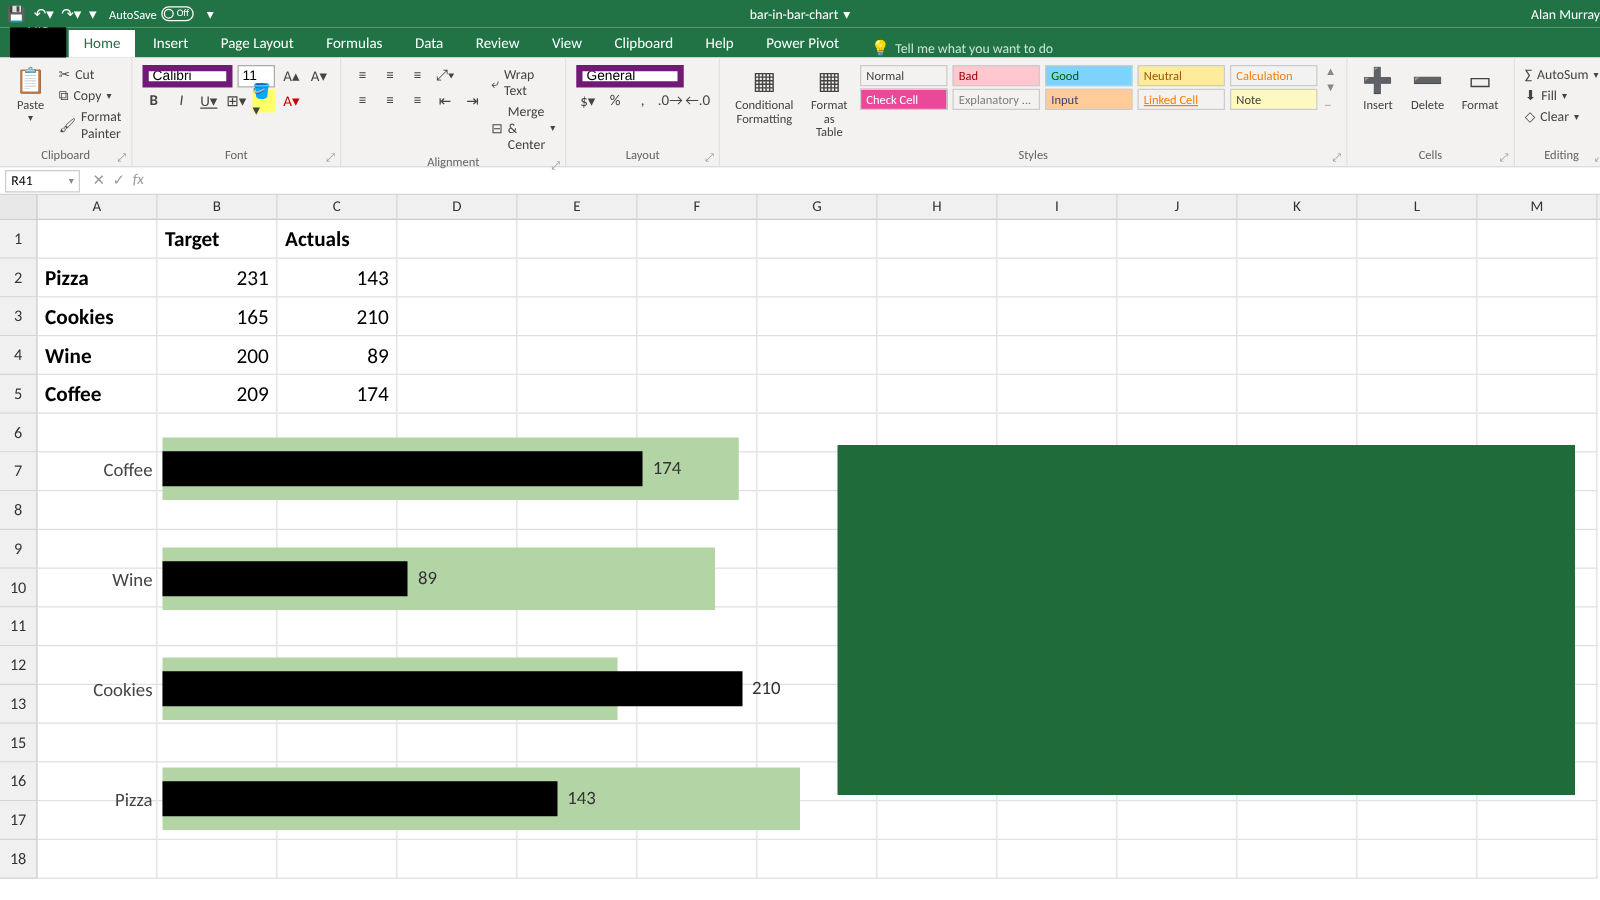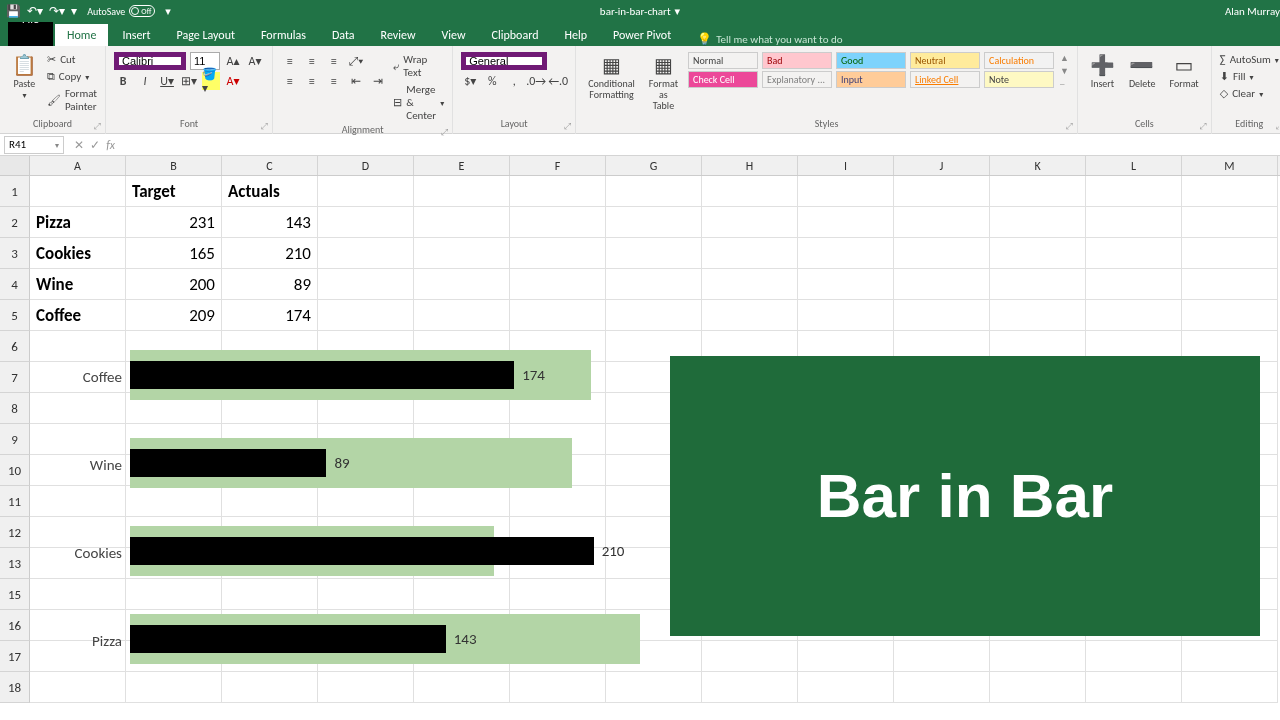--- a/index.html
+++ b/index.html
@@ -609,15 +609,14 @@
       </div>
       <div class="chart-row">
         <div class="chart-label">Pizza</div>
         <div class="bar-outer" style="left: 0px; width: 510px;"></div>
         <div class="bar-inner" style="left: 0px; width: 315.714px;"></div>
         <div class="bar-val" style="left: 323.714px;">143</div>
       </div>
     </div>
 
   <div class="overlay-title">
-    <div>Bar in Bar</div>
   </div>
 </div>
 
 </body></html>

